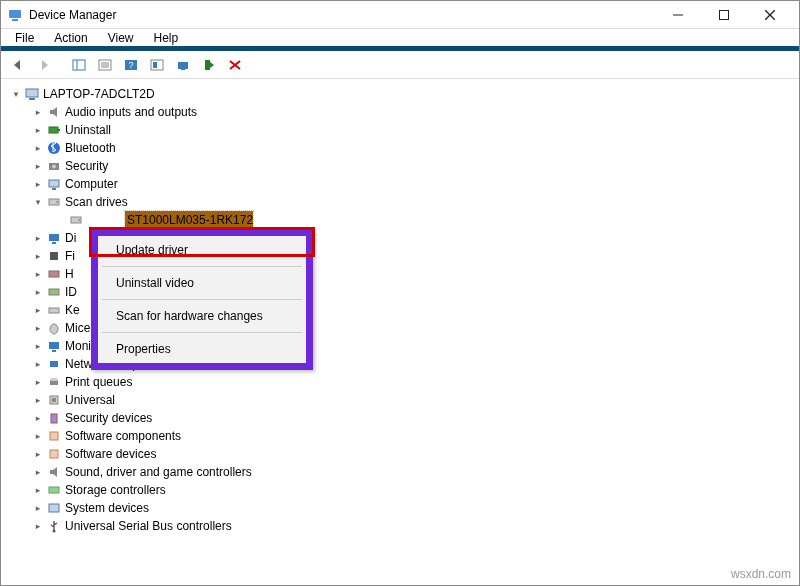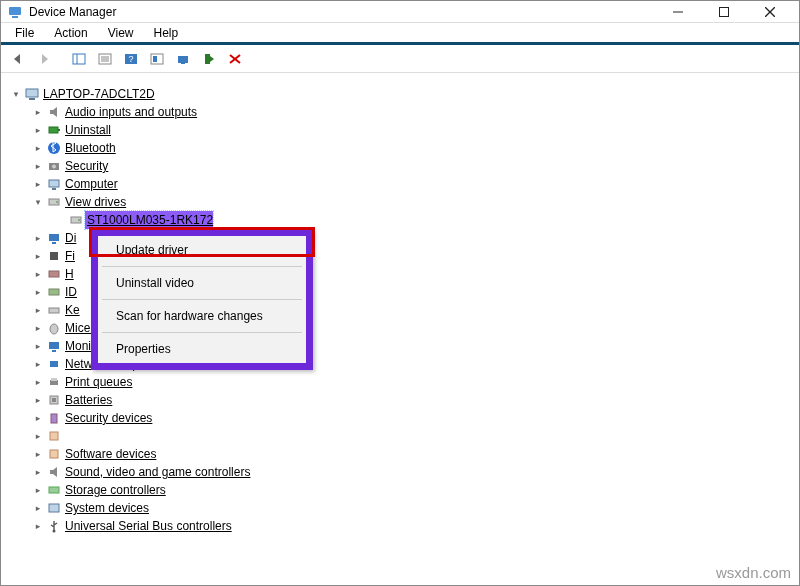--- a/index.html
+++ b/index.html
@@ -9,40 +9,40 @@
     font-size: 12px;
     background: #fff;
     width: 800px;
     height: 586px;
     border: 1px solid #888;
     position: relative;
     overflow: hidden;
     color: #000;
   }
   .titlebar {
-    height: 22px;
+    height: 28px;
     display: flex;
     align-items: center;
     padding: 0 6px;
     border-bottom: 1px solid #ddd;
   }
   .titlebar .ticon { width: 16px; height: 16px; margin-right: 6px; display:inline-flex; }
   .titlebar .title { flex: 0 0 auto; font-size: 12px; }
   .titlebar .spacer { flex: 1; }
   .winbtn {
     width: 46px; height: 30px;
     display: inline-flex; align-items: center; justify-content: center;
     font-size: 13px; color:#222;
   }
   .menubar {
     height: 22px;
     display: flex;
     align-items: center;
     padding: 0 4px;
-    border-bottom: 3px solid #0c4a6e;
+    border-bottom: 5px solid #0c4a6e;
     font-size: 12px;
   }
   .menubar .menu { padding: 2px 10px; }
   .toolbar {
     height: 28px;
     display: flex;
     align-items: center;
     padding: 0 6px;
     border-bottom: 1px solid #ddd;
     gap: 2px;
@@ -66,25 +66,25 @@
   }
   .row {
     display: flex;
     align-items: center;
     height: 18px;
     line-height: 18px;
     white-space: nowrap;
   }
   .tw { width: 14px; display:inline-flex; justify-content:center; color:#666; font-size:9px;}
   .ic { width: 18px; display:inline-flex; justify-content:center; align-items:center; }
-  .lbl { padding-left: 2px; text-decoration: underline; }
+  .lbl { padding-left: 2px; }
   .ind0 { margin-left: 0px; }
   .ind1 { margin-left: 22px; }
   .ind2 { margin-left: 44px; }
-  .sel { background: #8b5cf6; outline:1px dotted #99d1ff; }
+  .sel { background: #a16207; outline:1px dotted #99d1ff;margin-left:40px; }
 
   
   .context {
     position: absolute;
     left: 90px;
     top: 228px;
     width: 222px;
     background: #f2f2f2;
     border: 7px solid #6d28d9;
     box-shadow: 2px 2px 4px rgba(0,0,0,0.25);
@@ -105,21 +105,21 @@
     position:absolute;
     border: 3px solid #d40000;
     z-index: 11;
     pointer-events:none;
   }
 
   .watermark {
     position:absolute;
     right:8px;
     bottom:4px;
-    font-size:15px;
+    font-size:12px;
     color:#999;
     text-align:center;
   }
 
   
   svg { display:block; }
 </style>
 </head>
 <body>
 
@@ -278,21 +278,21 @@
     <span class="lbl">Computer</span>
   </div>
   <div class="row ind1">
     <span class="tw">▾</span>
     <span class="ic">
         <svg width="14" height="14">
           <rect x="2" y="4" width="10" height="6" fill="#ccc" stroke="#888"></rect>
           <circle cx="10" cy="7" r="1" fill="#6a6"></circle>
         </svg>
       </span>
-    <span class="lbl">View drives</span>
+    <span class="lbl">Scan drives</span>
   </div>
   <div class="row ind2">
     <span class="tw"></span>
     <span class="ic">
         <svg width="14" height="14">
           <rect x="2" y="4" width="10" height="6" fill="#ccc" stroke="#888"></rect>
           <circle cx="10" cy="7" r="1" fill="#6a6"></circle>
         </svg>
       </span>
     <span class="lbl sel">ST1000LM035-1RK172</span>
@@ -384,56 +384,57 @@
     <span class="lbl">Print queues</span>
   </div>
   <div class="row ind1">
     <span class="tw">▸</span>
     <span class="ic">
         <svg width="14" height="14">
           <rect x="3" y="3" width="8" height="8" fill="#ccc" stroke="#888"></rect>
           <rect x="5" y="5" width="4" height="4" fill="#888"></rect>
         </svg>
       </span>
-    <span class="lbl">Batteries</span>
+    <span class="lbl">Universal</span>
   </div>
   <div class="row ind1">
     <span class="tw">▸</span>
     <span class="ic">
         <svg width="14" height="14">
           <rect x="4" y="3" width="6" height="9" fill="#a8c" stroke="#857"></rect>
         </svg>
       </span>
     <span class="lbl">Security devices</span>
   </div>
   <div class="row ind1">
     <span class="tw">▸</span>
     <span class="ic">
         <svg width="14" height="14">
           <rect x="3" y="3" width="8" height="8" fill="#eca" stroke="#b86"></rect>
         </svg>
       </span>
+    <span class="lbl">Software components</span>
   </div>
   <div class="row ind1">
     <span class="tw">▸</span>
     <span class="ic">
         <svg width="14" height="14">
           <rect x="3" y="3" width="8" height="8" fill="#eca" stroke="#b86"></rect>
         </svg>
       </span>
     <span class="lbl">Software devices</span>
   </div>
   <div class="row ind1">
     <span class="tw">▸</span>
     <span class="ic">
         <svg width="14" height="14">
           <path d="M3 5h3l4-3v10l-4-3H3z" fill="#888"></path>
         </svg>
       </span>
-    <span class="lbl">Sound, video and game controllers</span>
+    <span class="lbl">Sound, driver and game controllers</span>
   </div>
   <div class="row ind1">
     <span class="tw">▸</span>
     <span class="ic">
         <svg width="14" height="14">
           <rect x="2" y="4" width="10" height="6" fill="#9c9" stroke="#5a5"></rect>
         </svg>
       </span>
     <span class="lbl">Storage controllers</span>
   </div>

